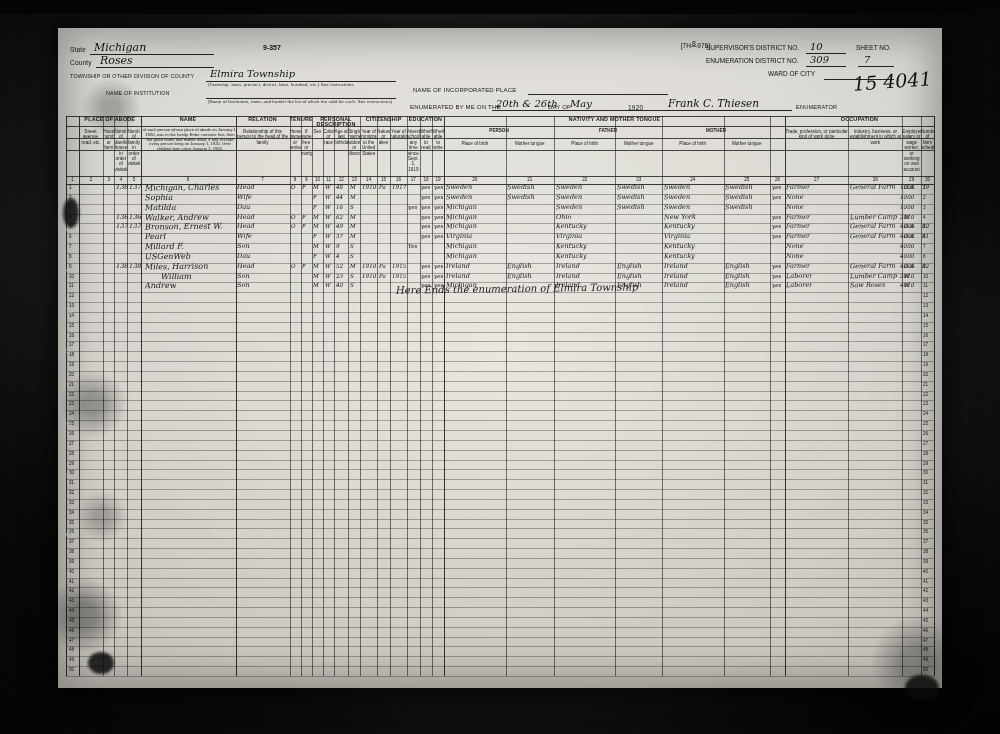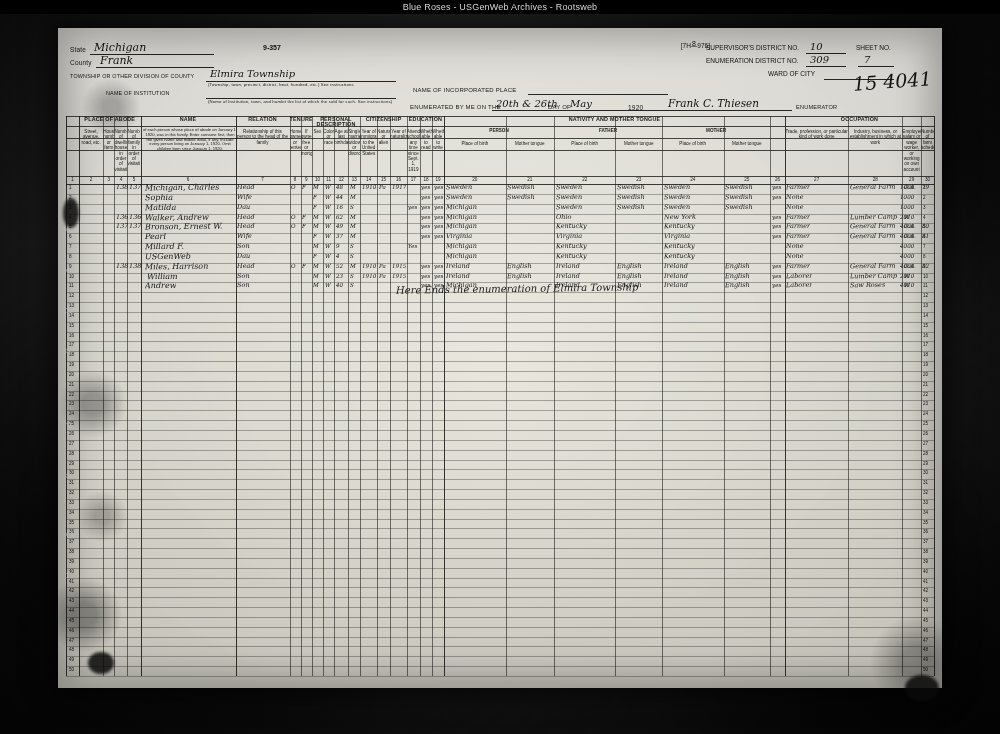--- a/index.html
+++ b/index.html
@@ -219,38 +219,37 @@
     font-style: italic;
     color: #141414;
     font-size: 19px;
   }
 </style>
 </head>
 <body>
 
 <div id="page">
 
-  <div id="banner">Blue Roses - USGenWeb Archives - Rootsweb</div>
 
   <div id="mount"></div>
 
   <div id="sheet">
 
     <div class="hdr">
 
       <div class="formno">9-357</div>
       <div class="formno2">[7H—976]</div>
 
 
       <div class="lbl" style="left:12px; top:18px;">State</div>
       <div class="hand" style="left:36px; top:13px; font-size:11px;">Michigan</div>
       <div class="rule" style="left:32px; top:26px; width:124px;"></div>
 
       <div class="lbl" style="left:12px; top:31px;">County</div>
-      <div class="hand" style="left:42px; top:26px; font-size:11px;">Frank</div>
+      <div class="hand" style="left:42px; top:26px; font-size:11px;">Roses</div>
       <div class="rule" style="left:38px; top:39px; width:118px;"></div>
 
       <div class="lbl" style="left:12px; top:45px; font-size:5.4px;">TOWNSHIP OR OTHER DIVISION OF COUNTY</div>
       <div class="hand" style="left:152px; top:40px; font-size:10px;">Elmira Township</div>
       <div class="rule" style="left:148px; top:53px; width:190px;"></div>
       <div class="lbl" style="left:150px; top:54px; font-size:4.2px;">(Township, town, precinct, district, beat, hundred, etc.)  See instructions</div>
 
       <div class="lbl" style="left:48px; top:62px; font-size:5.4px;">NAME OF INSTITUTION</div>
       <div class="rule" style="left:148px; top:70px; width:190px;"></div>
       <div class="lbl" style="left:150px; top:71px; font-size:4.2px;">(Name of Institution, town, and hamlet the list of which the sold for such. See instructions)</div>
@@ -723,21 +722,21 @@
           <div class="e sm" style="left: 489.517px; top: 145.72px; max-width: 60.4678px; overflow: hidden;">Ireland</div>
           <div class="e sm" style="left: 550.985px; top: 145.72px; max-width: 45.5665px; overflow: hidden;">English</div>
           <div class="e sm" style="left: 597.552px; top: 145.72px; max-width: 60.4678px; overflow: hidden;">Ireland</div>
           <div class="e sm" style="left: 659.019px; top: 145.72px; max-width: 45.5665px; overflow: hidden;">English</div>
           <div class="e xs" style="left: 705.586px; top: 146.72px; max-width: 13.9013px; overflow: hidden;">yes</div>
           <div class="e sm" style="left: 720.487px; top: 145.72px; max-width: 62.3305px; overflow: hidden;">Farmer</div>
           <div class="e sm" style="left: 783.818px; top: 145.72px; max-width: 53.0172px; overflow: hidden;">General Farm</div>
           <div class="e xs" style="left: 837.835px; top: 146.72px; max-width: 17.6266px; overflow: hidden;">O.A.</div>
           <div class="e xs" style="left: 856.461px; top: 146.72px; max-width: 12.0386px; overflow: hidden;">82</div>
           <div class="e xs" style="left: 834px; top: 146.72px;">4000</div>
-          <div class="e" style="left: 81px; top: 155.56px; max-width: 93.9957px; overflow: hidden;">William</div>
+          <div class="e" style="left: 95px; top: 155.56px; max-width: 93.9957px; overflow: hidden;">William</div>
           <div class="e sm" style="left: 171.002px; top: 155.56px; max-width: 53.0172px; overflow: hidden;">Son</div>
           <div class="e xs" style="left: 247.371px; top: 156.56px; max-width: 10.176px; overflow: hidden;">M</div>
           <div class="e xs" style="left: 258.547px; top: 156.56px; max-width: 10.176px; overflow: hidden;">W</div>
           <div class="e xs" style="left: 269.723px; top: 156.56px; max-width: 12.97px; overflow: hidden;">23</div>
           <div class="e xs" style="left: 283.693px; top: 156.56px; max-width: 11.1073px; overflow: hidden;">S</div>
           <div class="e xs" style="left: 295.8px; top: 156.56px; max-width: 15.7639px; overflow: hidden;">1910</div>
           <div class="e xs" style="left: 312.564px; top: 156.56px; max-width: 12.0386px; overflow: hidden;">Pa</div>
           <div class="e xs" style="left: 325.603px; top: 156.56px; max-width: 15.7639px; overflow: hidden;">1915</div>
           <div class="e xs" style="left: 355.406px; top: 156.56px; max-width: 11.1073px; overflow: hidden;">yes</div>
           <div class="e xs" style="left: 367.513px; top: 156.56px; max-width: 11.1073px; overflow: hidden;">yes</div>

